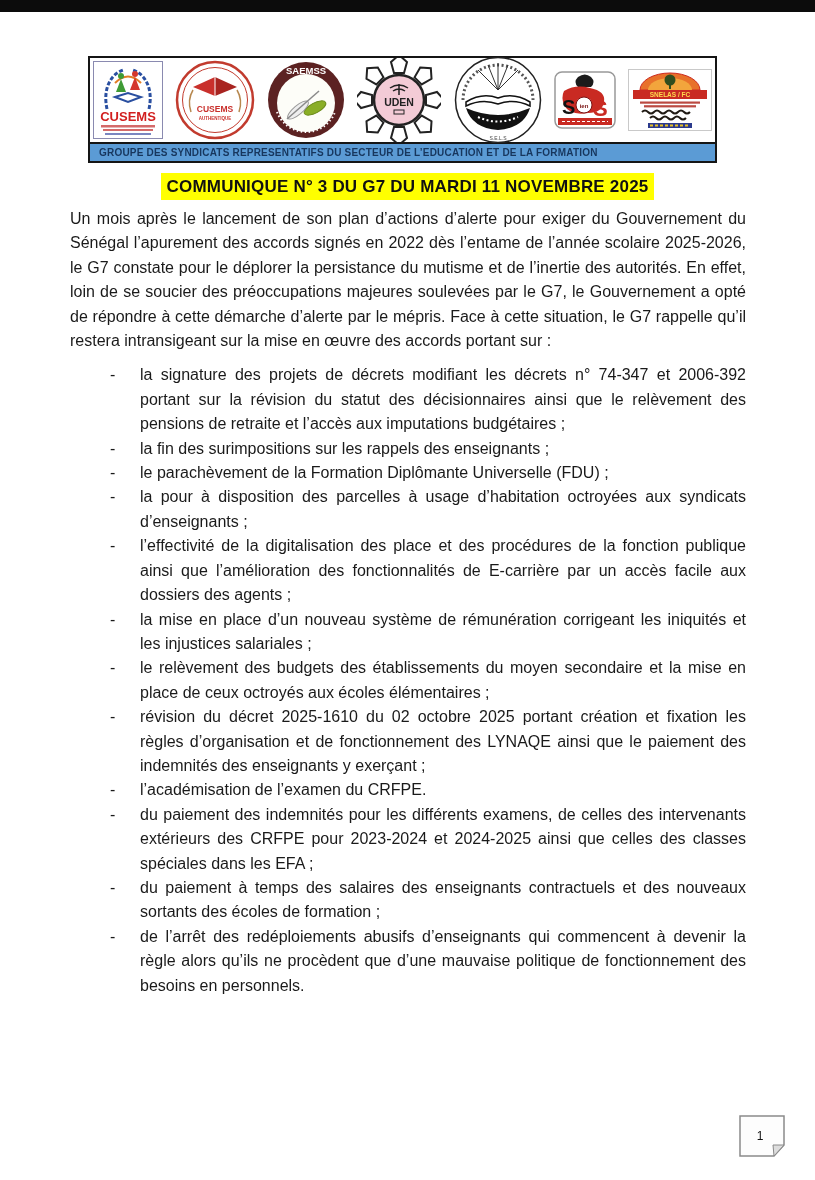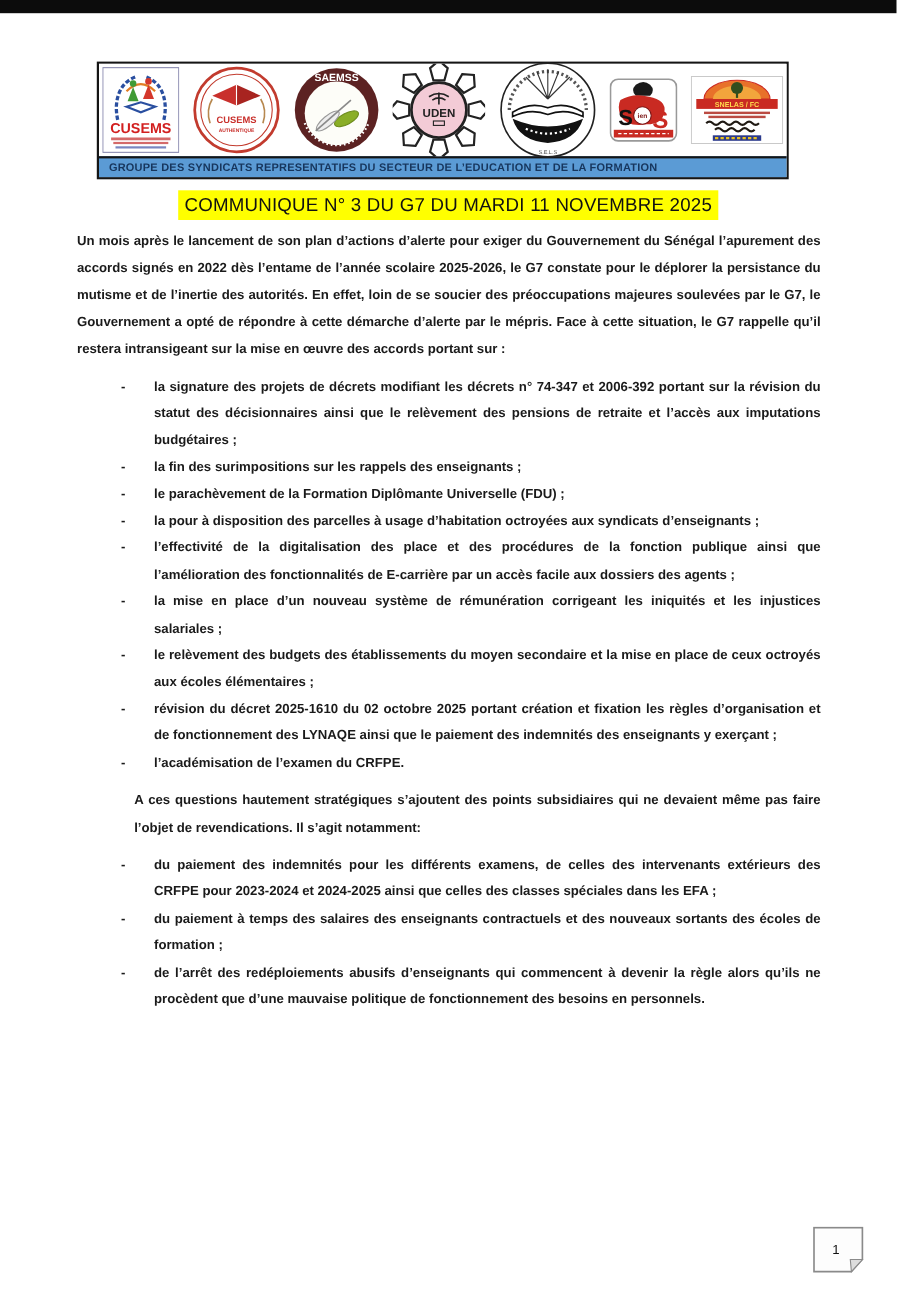--- a/index.html
+++ b/index.html
@@ -44,32 +44,31 @@
   }
   .title-row {
     position: absolute; left: 0; top: 173px;
     width: 815px;
     text-align: center;
   }
   .title-hl {
     display: inline-block;
     background: #ffff00;
     color: #111;
-    font-weight: normal;
+    font-weight: bold;
     font-size: 17px;
     padding: 4px 6px 3px 6px;
     letter-spacing: 0.2px;
   }
   .content {
     position: absolute; left: 70px; top: 207px;
     width: 676px;
-    font-size: 12px;
+    font-size: 16px;
     line-height: 24.4px;
     text-align: justify;
-    font-weight: bold;
   }
   .para { margin: 0 0 10px 0; }
   .para.indented { margin-left: 52px; margin-top: 10px; }
   .list { margin: 0 0 0 40px; padding: 0; }
   .list-item { display: flex; }
   .list-item .dash {
     flex: 0 0 30px;
     text-align: left;
   }
   .list-item .item-text { flex: 1 1 auto; text-align: justify; }
@@ -227,21 +226,20 @@
     <div class="list-item">
       <span class="dash">-</span>
       <span class="item-text">révision du décret 2025-1610 du 02 octobre 2025 portant création et fixation les règles d’organisation et de fonctionnement des LYNAQE ainsi que le paiement des indemnités des enseignants y exerçant ;</span>
     </div>
     <div class="list-item">
       <span class="dash">-</span>
       <span class="item-text">l’académisation de l’examen du CRFPE.</span>
     </div>
   </div>
 
-  <p class="para indented">A ces questions hautement stratégiques s’ajoutent des points subsidiaires qui ne devaient même pas faire l’objet de revendications. Il s’agit notamment:</p>
 
   <div class="list">
     <div class="list-item">
       <span class="dash">-</span>
       <span class="item-text">du paiement des indemnités pour les différents examens, de celles des intervenants extérieurs des CRFPE pour 2023-2024 et 2024-2025 ainsi que celles des classes spéciales dans les EFA ;</span>
     </div>
     <div class="list-item">
       <span class="dash">-</span>
       <span class="item-text">du paiement à temps des salaires des enseignants contractuels et des nouveaux sortants des écoles de formation ;</span>
     </div>

